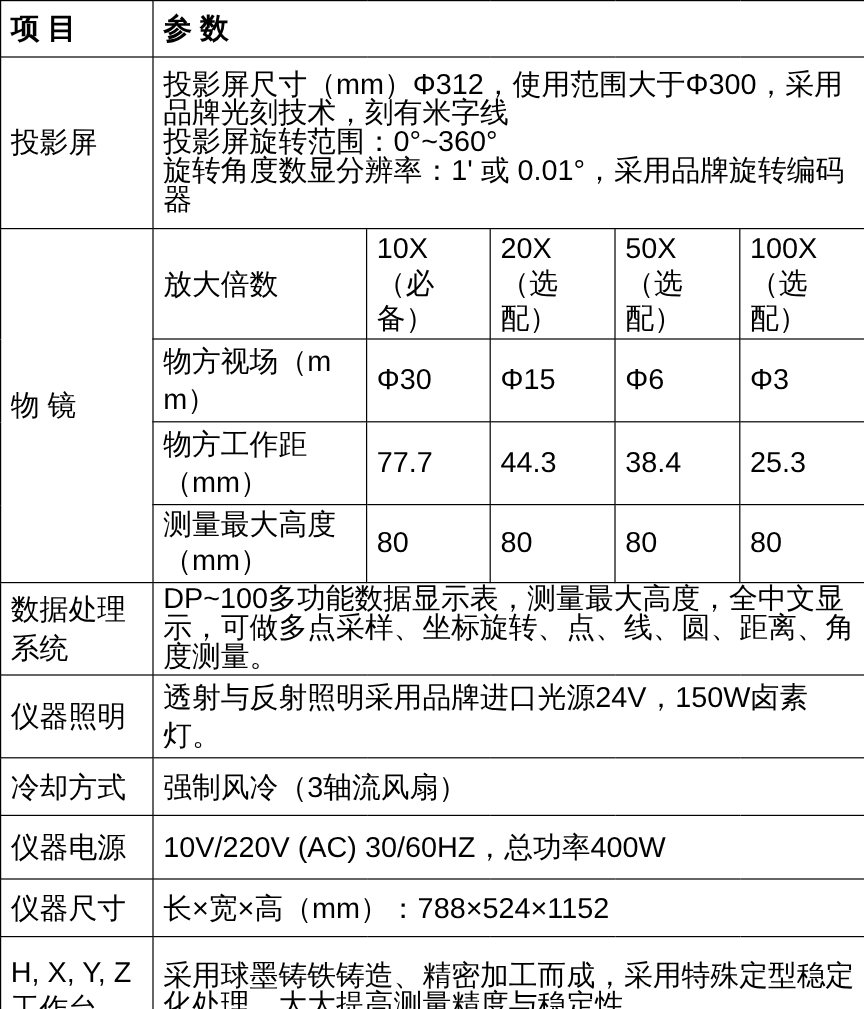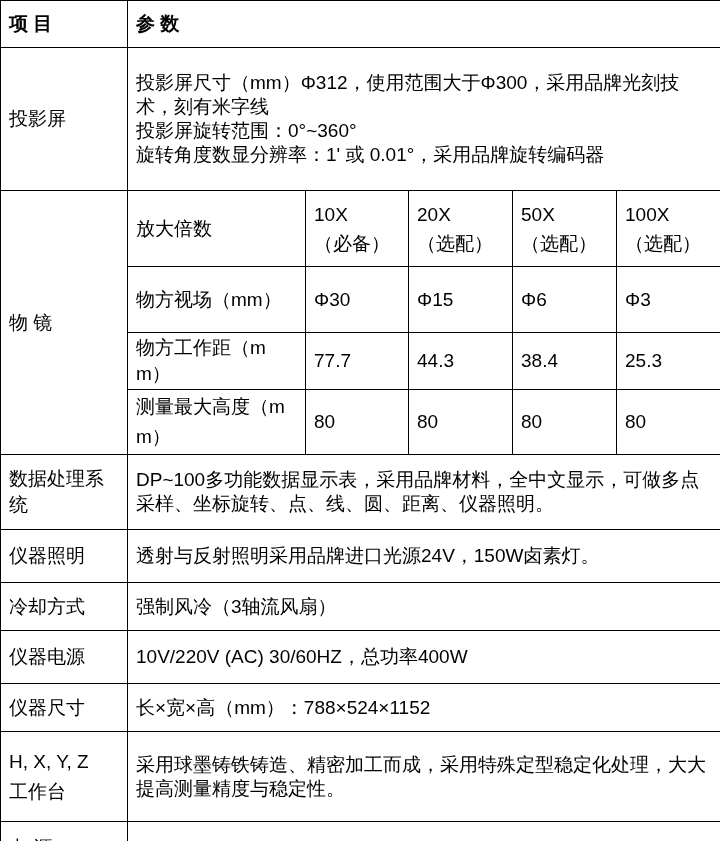--- a/index.html
+++ b/index.html
@@ -15,21 +15,21 @@
     background: #ffffff;
     box-sizing: border-box;
   }
   table.spec {
     width: 720px;
     table-layout: fixed;
     border-collapse: collapse;
   }
   table.spec td, table.spec th {
     border: 1.5px solid #000000;
-    font-size: 19px;
+    font-size: 24px;
     font-weight: normal;
     text-align: left;
     vertical-align: middle;
     padding: 2px 6px 2px 8px;
     box-sizing: border-box;
     overflow: hidden;
     word-break: break-all;
   }
   table.spec th {
     font-weight: bold;
@@ -122,21 +122,21 @@
     <tr class="r-maxh">
       <td class="twoline">测量最大高度（mm）</td>
       <td>80</td>
       <td>80</td>
       <td>80</td>
       <td>80</td>
     </tr>
 
     <tr class="r-dps">
       <td>数据处理系统</td>
-      <td colspan="5" class="multiline">DP~100多功能数据显示表，采用品牌材料，全中文显示，可做多点采样、坐标旋转、点、线、圆、距离、仪器照明。</td>
+      <td colspan="5" class="multiline">DP~100多功能数据显示表，测量最大高度，全中文显示，可做多点采样、坐标旋转、点、线、圆、距离、角度测量。</td>
     </tr>
 
     <tr class="r-illum">
       <td>仪器照明</td>
       <td colspan="5">透射与反射照明采用品牌进口光源24V，150W卤素灯。</td>
     </tr>
 
     <tr class="r-cool">
       <td>冷却方式</td>
       <td colspan="5">强制风冷（3轴流风扇）</td>

